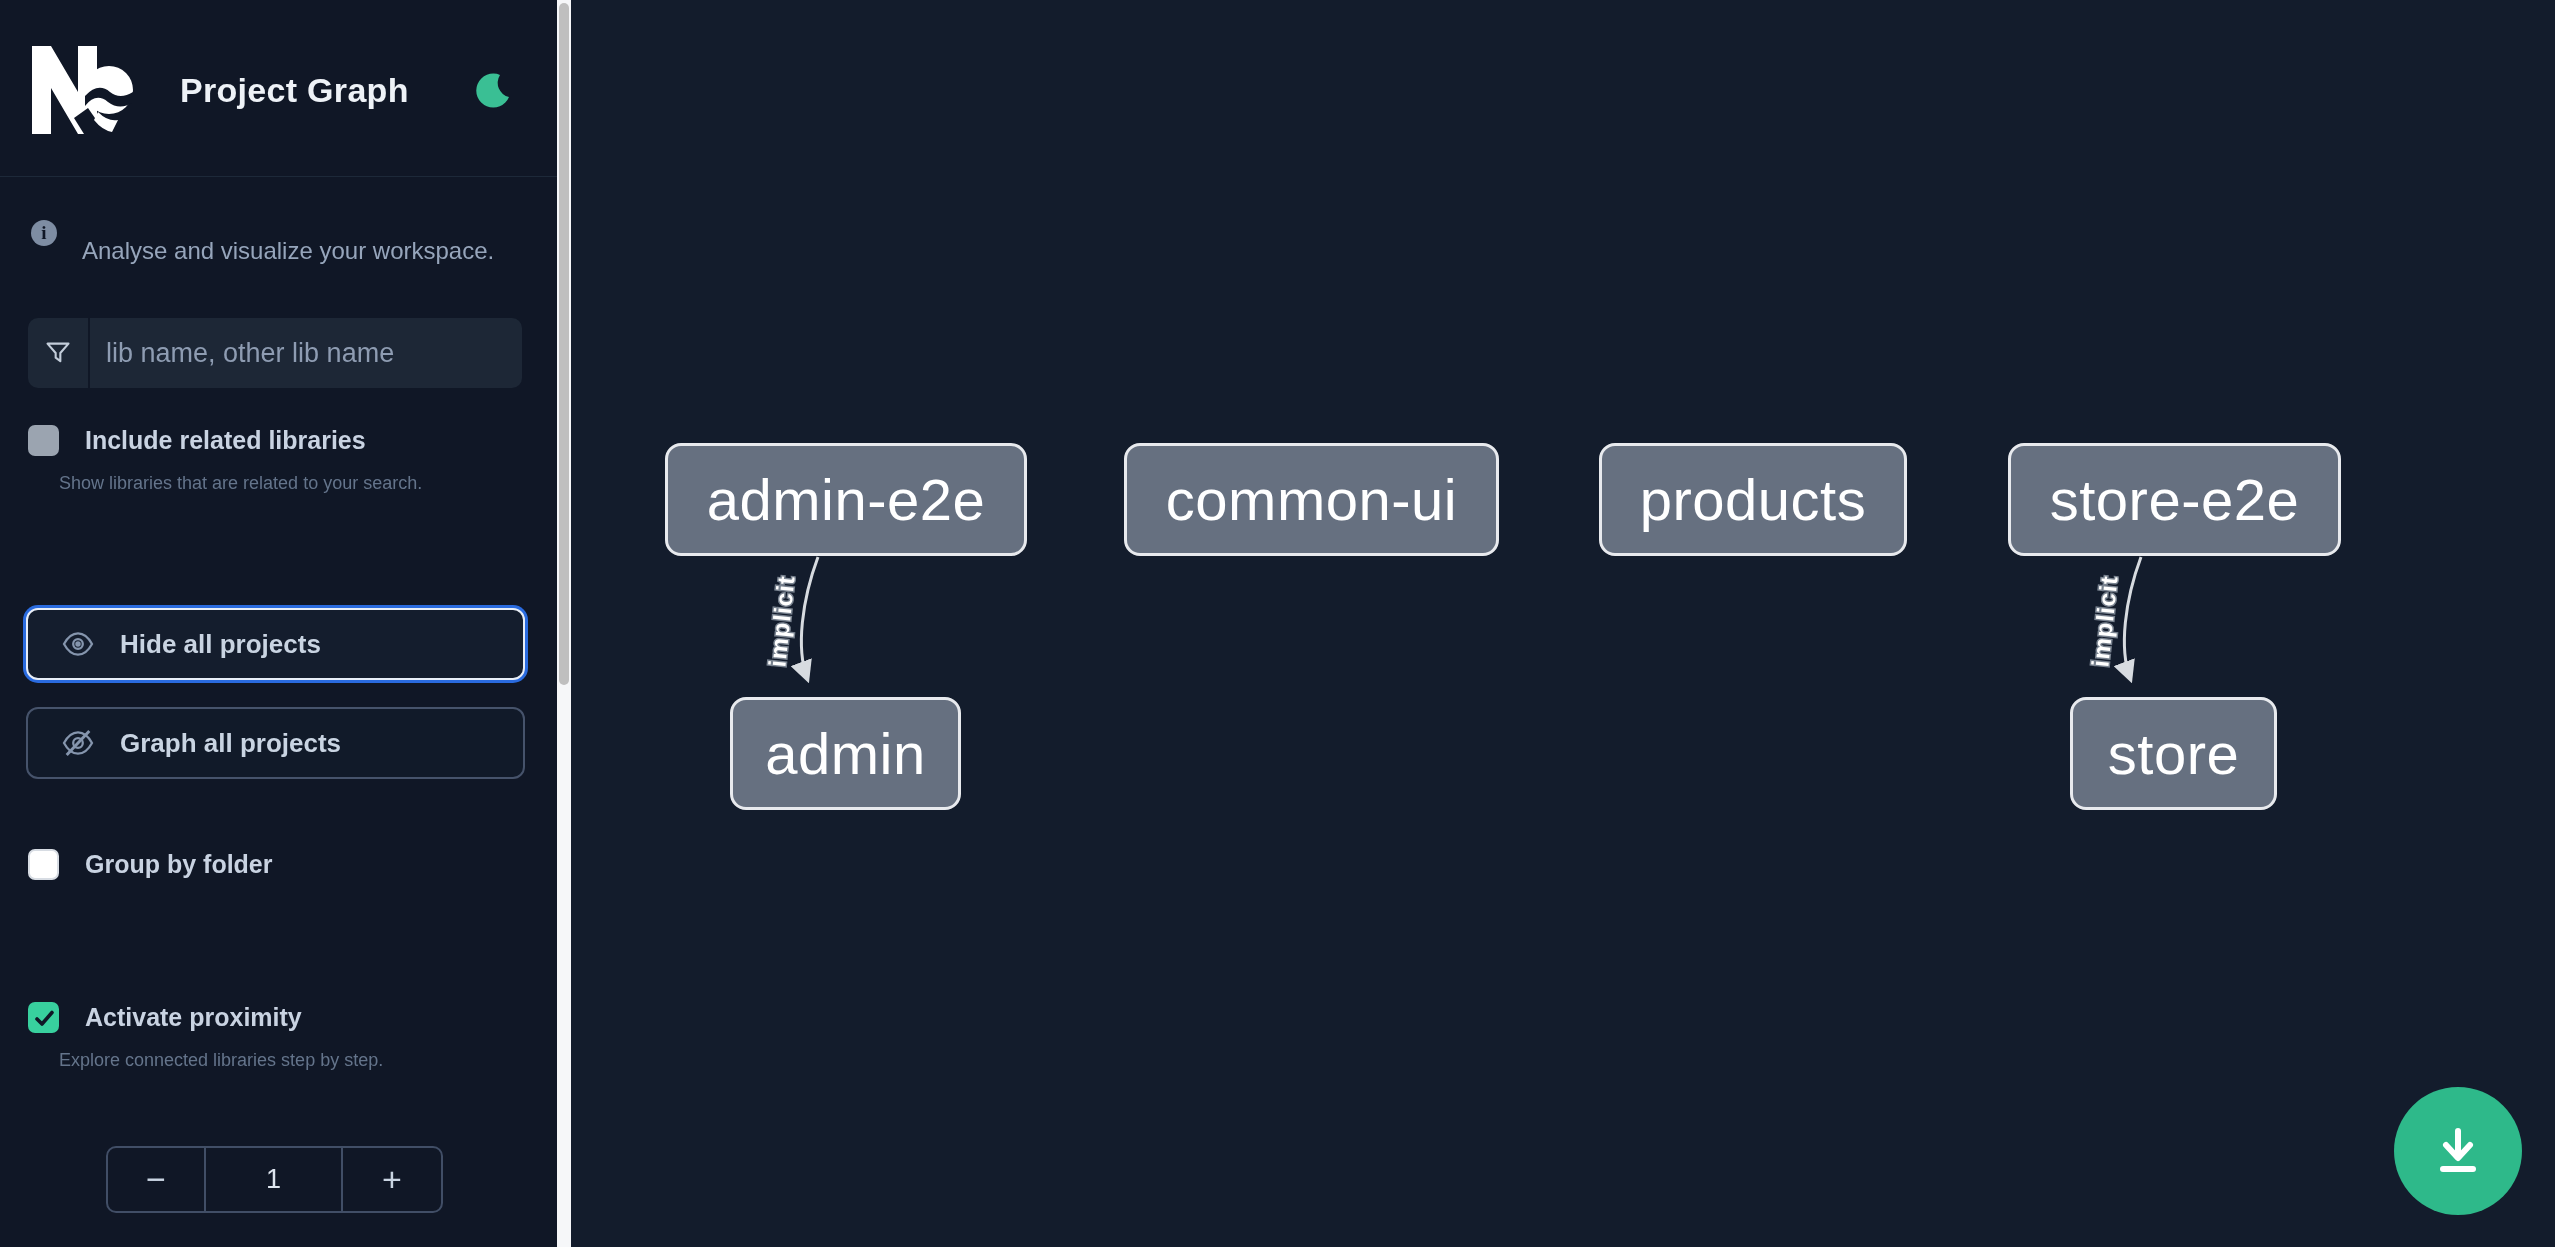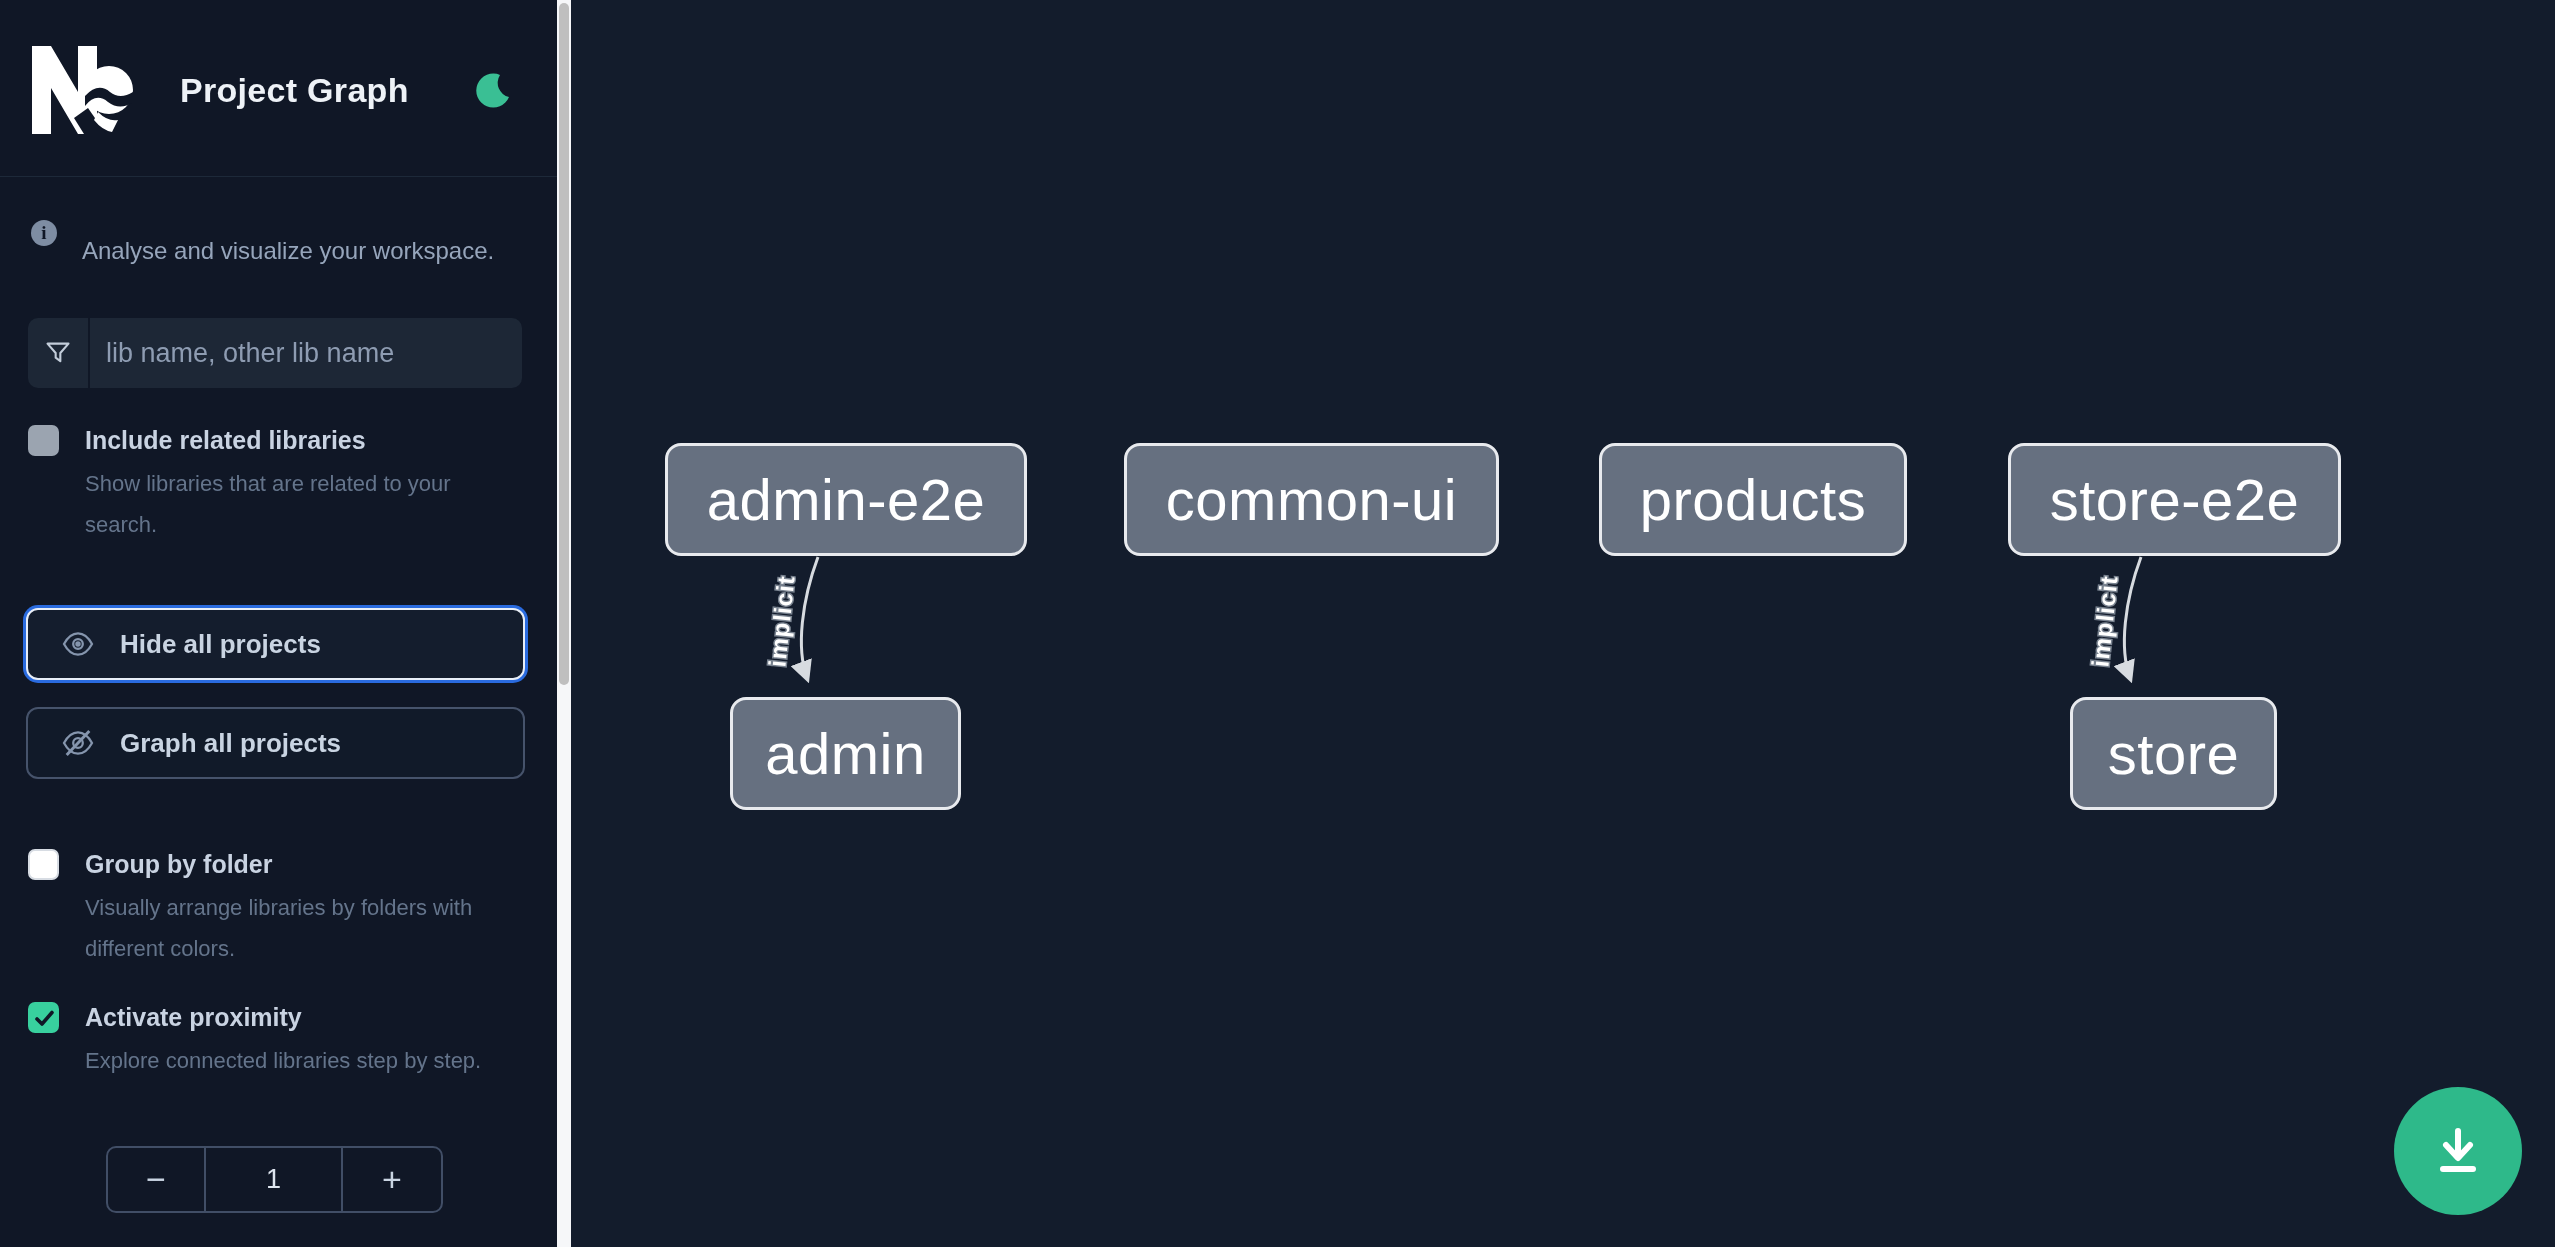--- a/index.html
+++ b/index.html
@@ -32,21 +32,21 @@
   .search input::placeholder { color:#8e9cb2; }
 
   .opt { position:absolute; left:28px; width:470px; }
   .opt-include { top:423px; } .opt-group { top:847px; } .opt-prox { top:1000px; }
   .cbx { position:absolute; left:0; top:2px; width:31px; height:31px; border-radius:7px; cursor:pointer; }
   .cbx-gray  { background:#9ba4b0; }
   .cbx-white { background:#ffffff; border:2px solid #d7dce3; }
   .cbx-teal  { background:#38d09e; display:flex; align-items:center; justify-content:center; }
   .opt-label { display:block; margin-left:57px; color:#c9d3e2; font-size:25px; font-weight:600;
                line-height:35px; cursor:pointer; }
-  .opt-desc  { display:block; margin-left:57px; margin-top:5px; color:#64748b; font-size:22px;
+  .opt-desc  { display:block; margin-left:31px; margin-top:5px; color:#64748b; font-size:18px;
                line-height:41px; }
   .w430 { width:430px; } .w400 { width:400px; }
 
   .sb-btn { position:absolute; left:26px; width:499px; height:72px; border-radius:12px;
             display:flex; align-items:center; gap:26px; padding-left:34px; cursor:pointer;
             background:#141d2d; font-family:"Liberation Sans", sans-serif; }
   .btn-show { top:608px; border:2px solid #e8eef7; box-shadow:0 0 0 3px #2a6bdf; }
   .btn-hide { top:707px; border:2px solid #46536b; background:#111a29; }
   .sb-btn .lbl { color:#c9d4e2; font-size:26px; font-weight:600; }
 
@@ -138,21 +138,20 @@
         <path d="M1.5 12 C5 5.5 9 4 12 4 s7 1.5 10.5 8 C19 18.5 15 20 12 20 s-7 -1.5 -10.5 -8 Z"></path>
         <circle cx="12" cy="12" r="3.6"></circle>
         <line x1="3.5" y1="21" x2="20.5" y2="3" stroke-width="2.2"></line>
       </svg>
       <span class="lbl">Graph all projects</span>
     </button>
 
     <div class="opt opt-group">
       <span class="cbx cbx-white"></span>
       <span class="opt-label">Group by folder</span>
-      <span class="opt-desc w400">Visually arrange libraries by folders with different colors.</span>
     </div>
 
     <div class="opt opt-prox">
       <span class="cbx cbx-teal">
         <svg width="24" height="24" viewBox="0 0 24 24">
           <path d="M5 13 l5 5 L20 6.5" fill="none" stroke="#101726" stroke-width="3.6" stroke-linecap="round" stroke-linejoin="round"></path>
         </svg>
       </span>
       <span class="opt-label">Activate proximity</span>
       <span class="opt-desc w430">Explore connected libraries step by step.</span>

